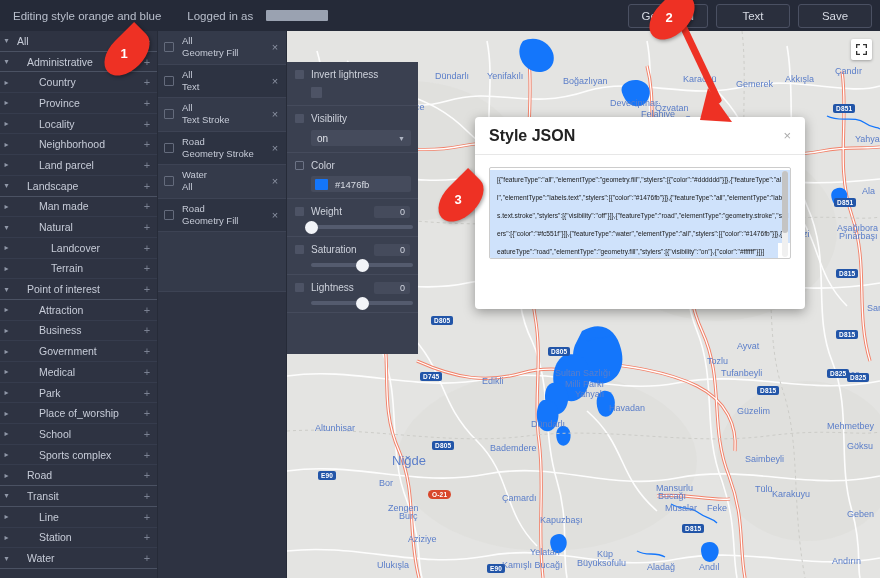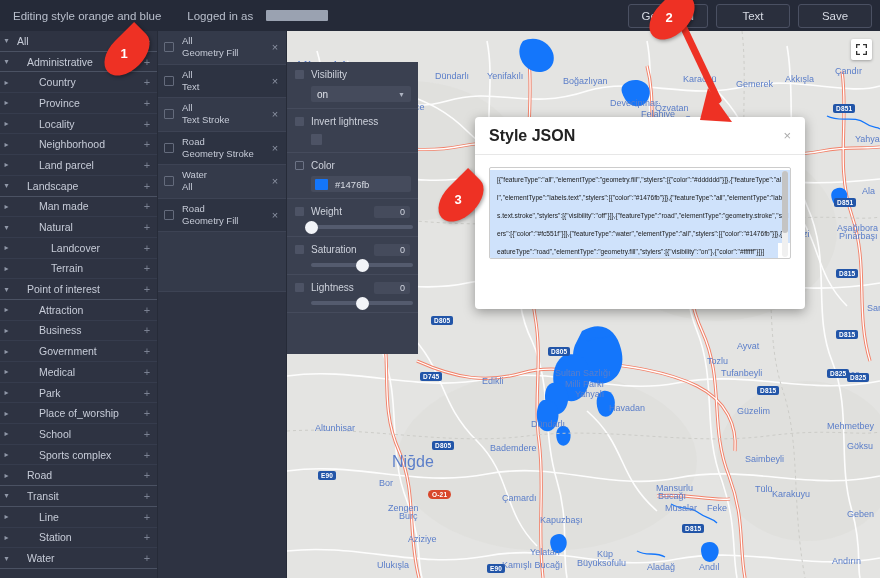--- a/index.html
+++ b/index.html
@@ -142,21 +142,21 @@
   .map {
     position: absolute; left: 287px; top: 31px; right: 0; bottom: 0;
     background: #e3e3e1;
     overflow: hidden;
   }
   .map-svg { position: absolute; inset: 0; width: 593px; height: 547px; }
   .mlabel {
     position: absolute; font-family: "Liberation Sans", sans-serif;
     color: #5b7ec9; font-size: 9px; white-space: nowrap;
   }
-  .mlabel.big { font-size: 16px; }
+  .mlabel.big { font-size: 13px; }
   .shield {
     position: absolute; background: #2255a8; color: #fff; font-size: 6.5px;
     padding: 1px 3px; border-radius: 2px; font-weight: bold; letter-spacing: .2px;
   }
   .shield.oval { background: #d8472b; border-radius: 7px; padding: 1px 4px; }
   .fullscreen-btn {
     position: absolute; right: 8px; top: 8px; width: 21px; height: 21px;
     background: #fff; border-radius: 2px;
     display: flex; align-items: center; justify-content: center;
     box-shadow: 0 1px 3px rgba(0,0,0,.3);
@@ -601,34 +601,34 @@
       </div>
       <div class="layers-filler"></div>
       <div class="layers-bottom" style="top: 261px;"></div>
     </div>
 
   <div class="props">
 
     <div class="prop">
       <div class="prop-head">
         <span class="prop-chk"></span>
+        <span class="prop-label">Invert lightness</span>
+      </div>
+      <div class="toggle-box"></div>
+    </div>
+
+    <div class="prop">
+      <div class="prop-head">
+        <span class="prop-chk"></span>
         <span class="prop-label">Visibility</span>
       </div>
       <div class="select">
         <span>on</span>
         <span class="caret">▼</span>
       </div>
-    </div>
-
-    <div class="prop">
-      <div class="prop-head">
-        <span class="prop-chk"></span>
-        <span class="prop-label">Invert lightness</span>
-      </div>
-      <div class="toggle-box"></div>
     </div>
 
     <div class="prop">
       <div class="prop-head">
         <span class="prop-chk outline"></span>
         <span class="prop-label">Color</span>
       </div>
       <div class="colorfield">
         <span class="swatch" id="color-swatch" style="background: rgb(20, 118, 251);"></span>
         <span class="hex">#1476fb</span>

